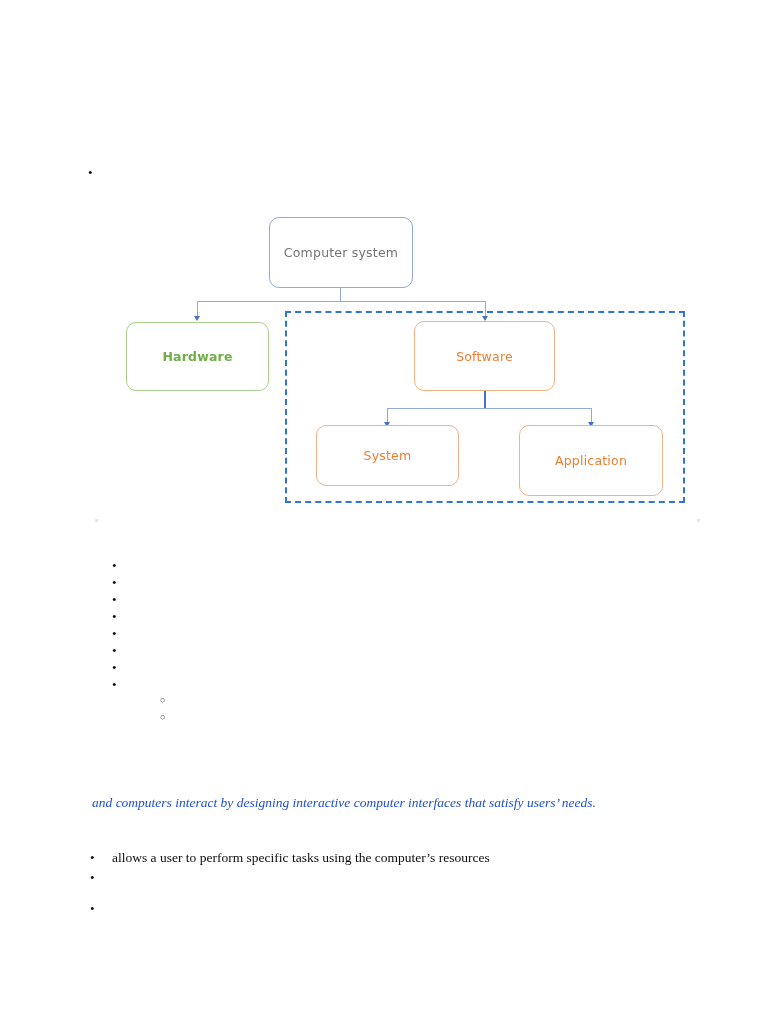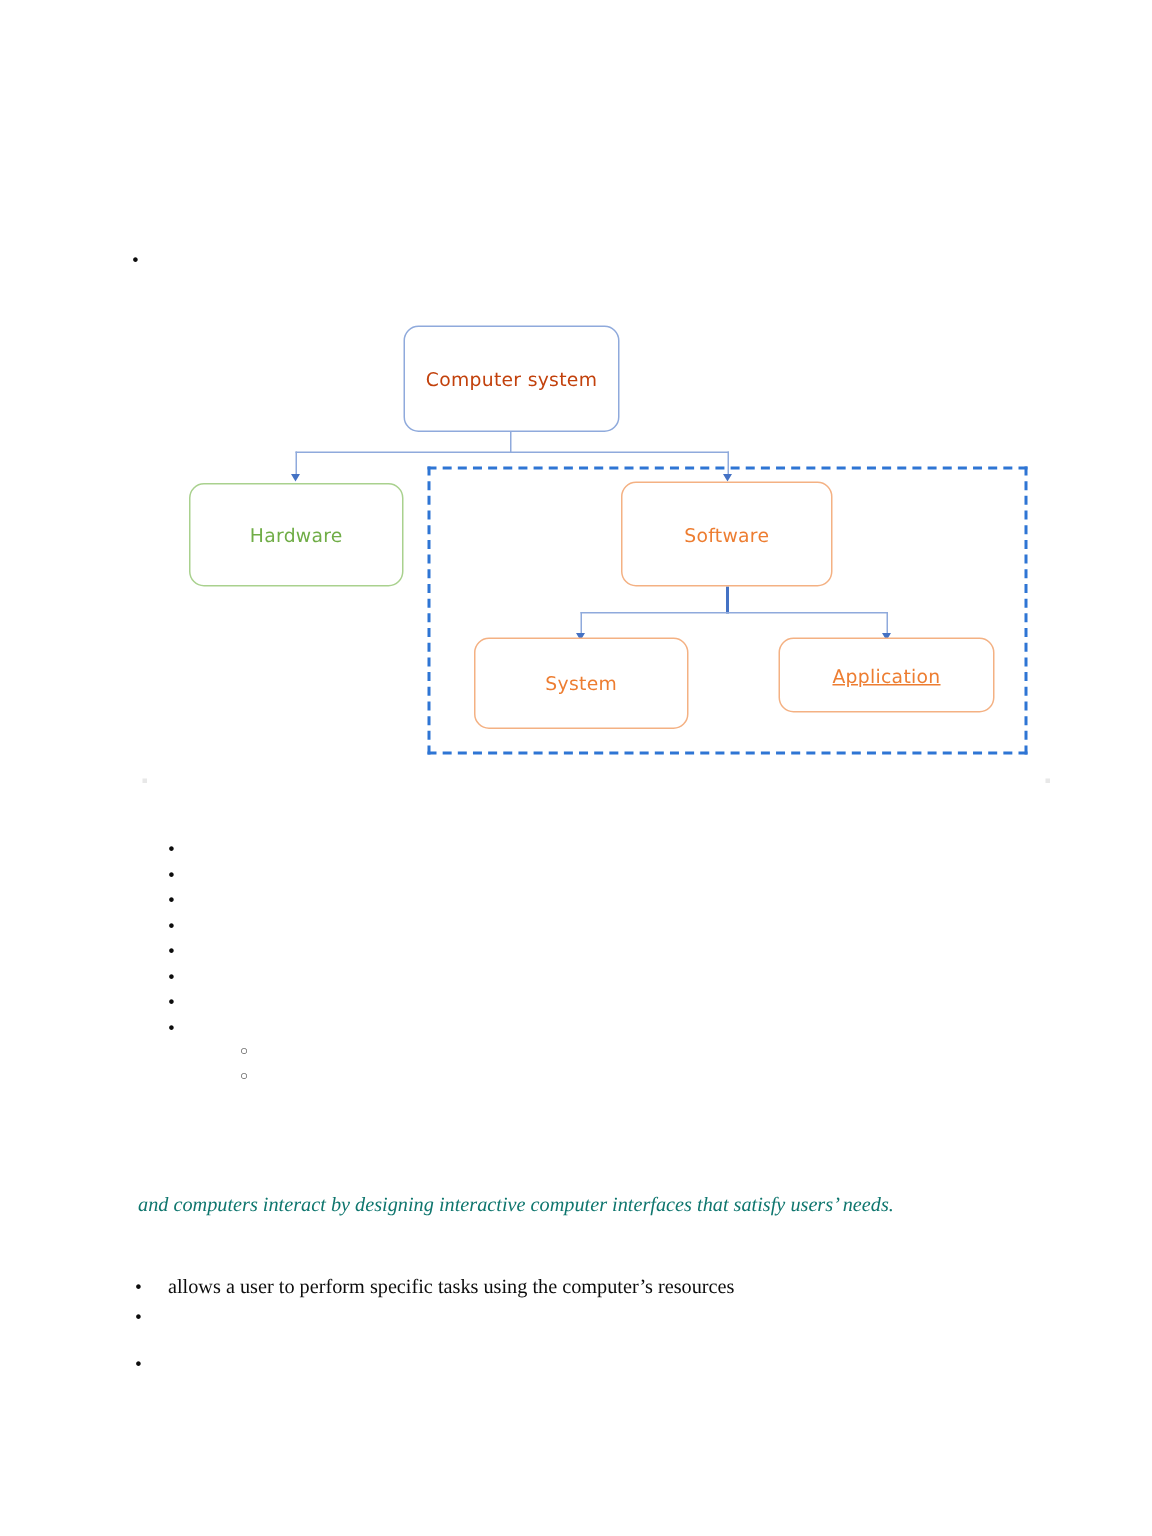--- a/index.html
+++ b/index.html
@@ -64,21 +64,21 @@
     background: #ffffff;
     display: flex;
     align-items: center;
     justify-content: center;
     font-family: "DejaVu Sans", sans-serif;
     font-size: 12.5px;
     letter-spacing: 0.2px;
   }
   .node-blue {
     border: 1.3px solid #8faadc;
-    color: #c2410c;
+    color: #737373;
   }
   .node-green {
     border: 1.3px solid #a9d18e;
     color: #70ad47;
   }
   .node-orange {
     border: 1.3px solid #f4b183;
     color: #ed7d31;
     text-align: right;
   }
@@ -112,21 +112,21 @@
     width: 3px;
     height: 3px;
     background: #e8e8e8;
   }
 
   
   .para {
     position: absolute;
     font-family: "Liberation Serif", serif;
     font-size: 13.5px;
-    color: #0f766e;
+    color: #1d4ed8;
     white-space: nowrap;
   }
   .para-italic {
     font-style: italic;
   }
 </style>
 </head>
 <body>
 
 <div class="page">
@@ -154,33 +154,33 @@
     <div class="conn conn-h" style="left:387px; top:408px; width:205px;"></div>
     <div class="conn conn-v" style="left:387px; top:408px; height:15px;"></div>
     <div class="arrow" style="left:383.5px; top:422px;"></div>
     <div class="conn conn-v" style="left:591px; top:408px; height:15px;"></div>
     <div class="arrow" style="left:587.5px; top:422px;"></div>
 
     <div class="node node-blue" style="left:269px; top:217px; width:144px; height:71px;">
       <span>Computer system</span>
     </div>
 
-    <div class="node node-green" style="left:126px; top:322px; width:143px; height:69px;">
+    <div class="node node-green" style="left:126px; top:322px; width:143px; height:69px;font-weight:bold;">
       <span>Hardware</span>
     </div>
 
     <div class="node node-orange" style="left:414px; top:321px; width:141px; height:70px;">
       <span>Software</span>
     </div>
 
     <div class="node node-orange" style="left:316px; top:425px; width:143px; height:61px;">
       <span>System</span>
     </div>
 
-    <div class="node node-orange" style="left:519px; top:425px; width:144px; height:50px;text-decoration:underline;">
+    <div class="node node-orange" style="left:519px; top:425px; width:144px; height:71px;">
       <span>Application</span>
     </div>
 
     <div class="faint-dot" style="left:95px; top:519px;"></div>
     <div class="faint-dot" style="left:697px; top:519px;"></div>
   </div>
 
   <div class="bullet-row" style="left:112px; top:559px;">
     <span class="bullet-mark">•</span>
     <span class="bullet-text"></span>

